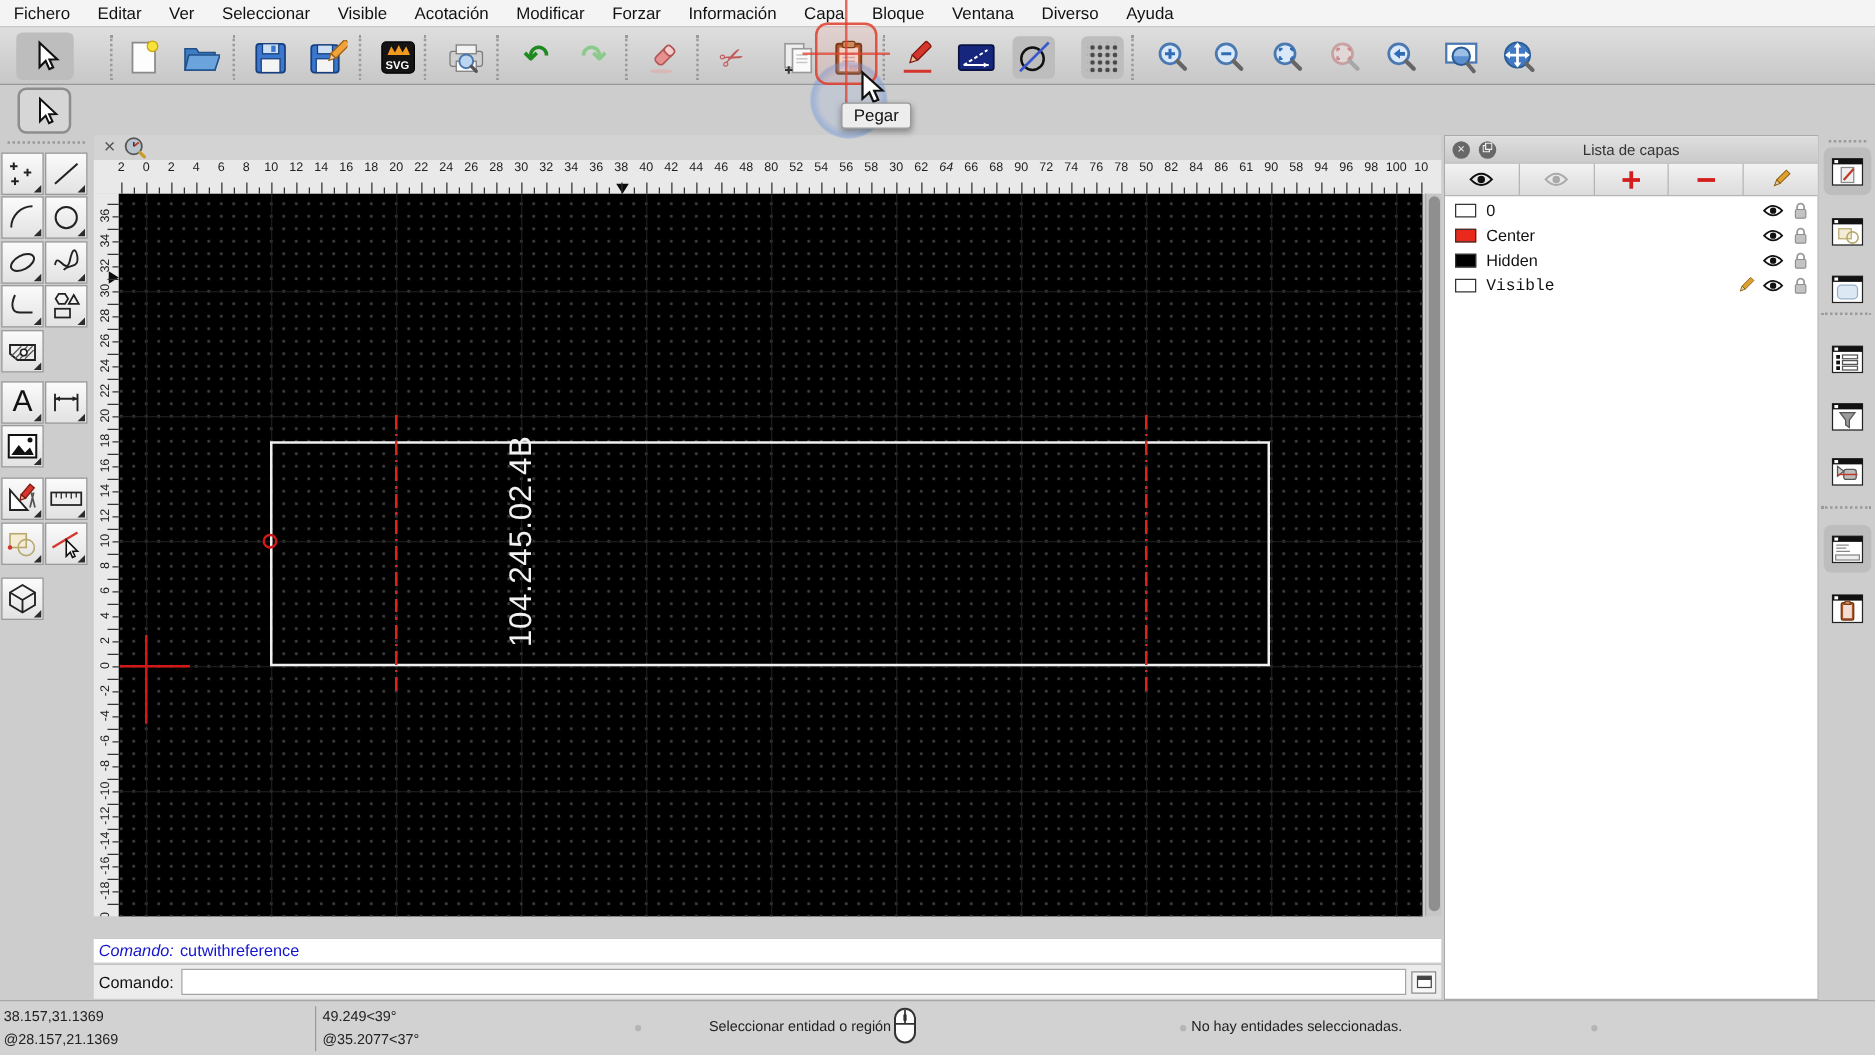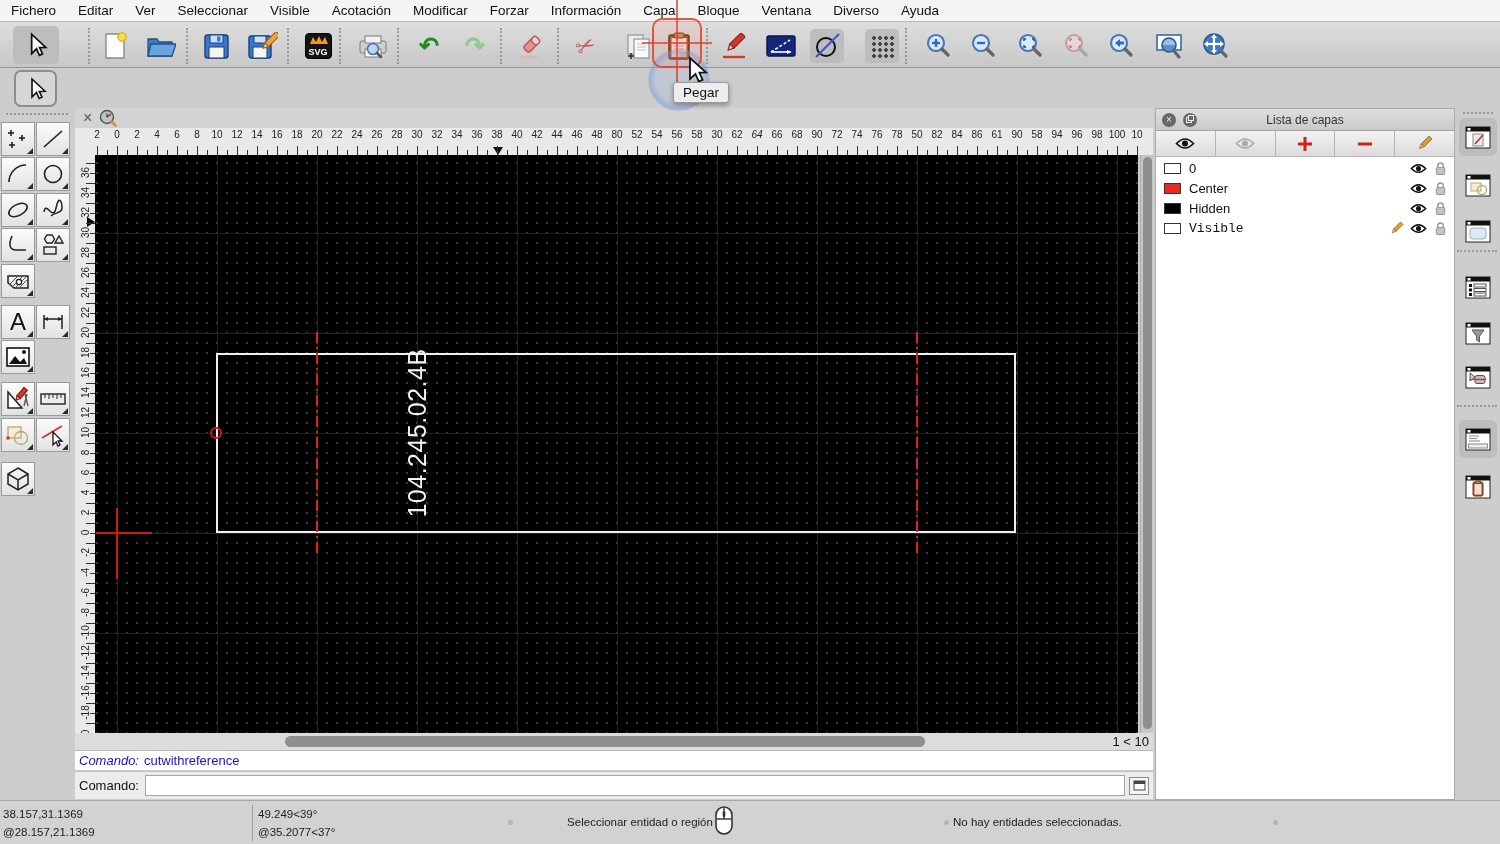--- a/index.html
+++ b/index.html
@@ -746,24 +746,20 @@
     <div class="part-rect"></div>
     <div class="cline" style="left:221px"></div>
     <div class="cline" style="left:821px"></div>
     <div class="part-label">104.245.02.4B</div>
     <div class="snapdot"></div>
   </div>
   <div class="vscroll">
       <div class="thumb"></div>
     </div>
 
-  <div class="hscrollrow">
-    <div class="thumb"></div>
-    <span class="zoomlabel">1 &lt; 10</span>
-  </div>
 
   <div class="cmdhist">
     <span class="lbl">Comando:</span>
     <span>cutwithreference</span>
   </div>
   <div class="cmdrow">
     <span class="lbl">Comando:</span>
     <input value="" style="">
     <div class="cmdbtn">
       <svg width="13" height="11" viewBox="0 0 13 11">

